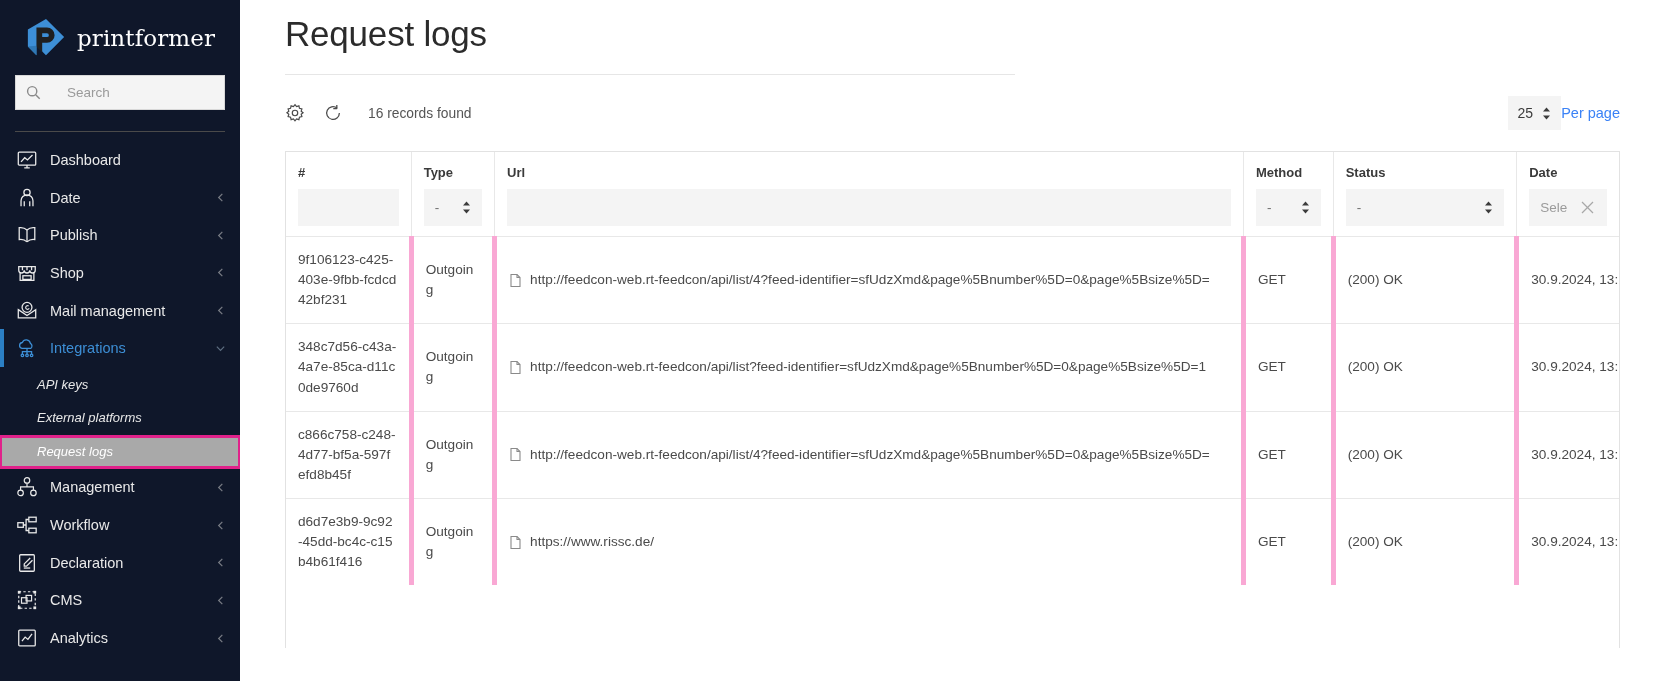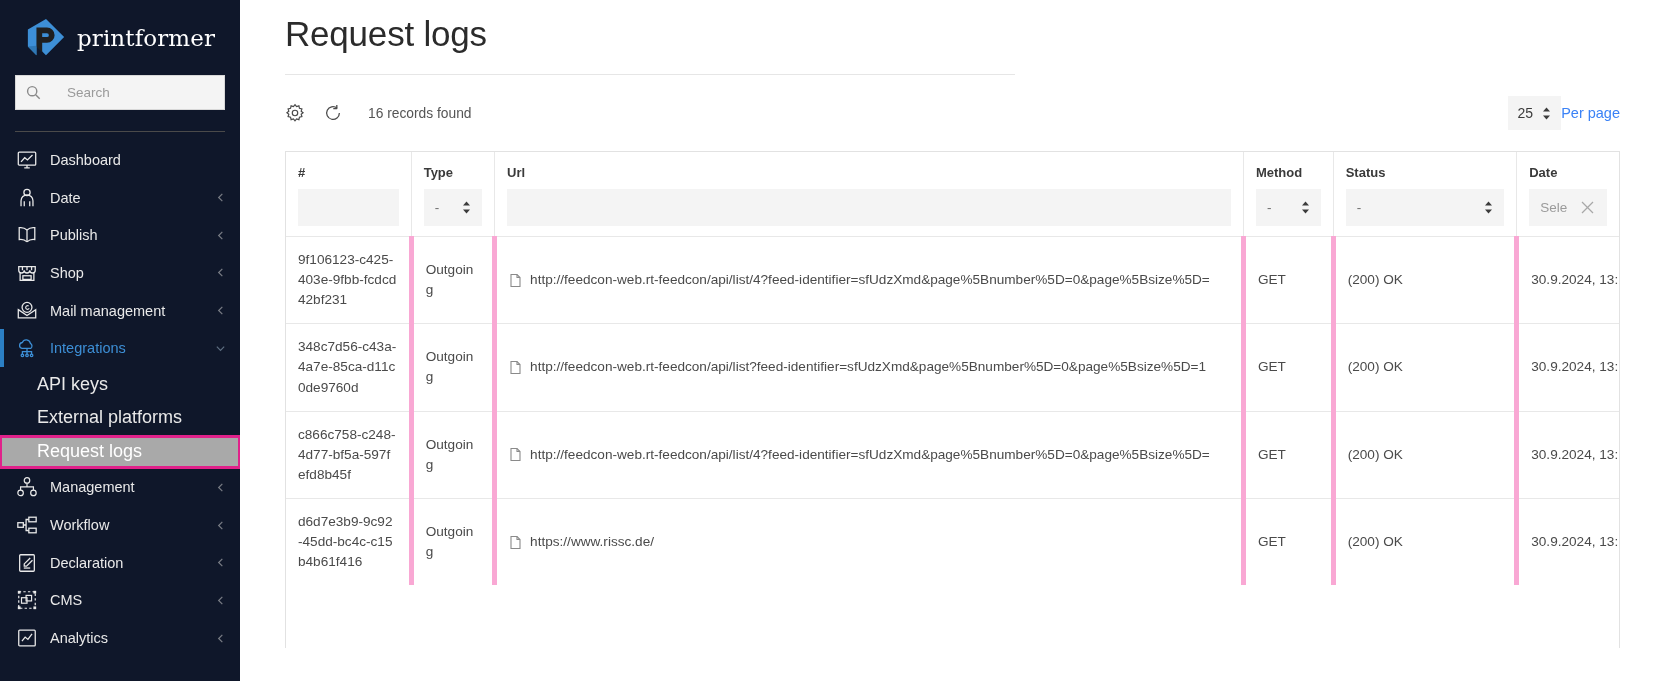--- a/index.html
+++ b/index.html
@@ -67,23 +67,24 @@
   .nav-item.active { color: #3d8fd6; }
   .nav-item.active::before {
     content: ""; position: absolute; left: 0; top: 0;
     width: 4px; height: 100%; background: #2b7fc4;
   }
   .sub-item {
     height: 33.8px;
     display: flex; align-items: center;
     padding-left: 37px;
     color: #e9e9e9;
-    font-size: 18px;
+    font-size: 13px;
     cursor: pointer;
     position: relative;
+    font-style: italic;
   }
   .sub-item.selected {
     background: #a9a9a9;
     color: #ffffff;
     border-top: 3px solid #e0218a;
     border-bottom: 3px solid #e0218a;
     outline: 2px solid #e0218a;
     outline-offset: -2px;
   }
 

